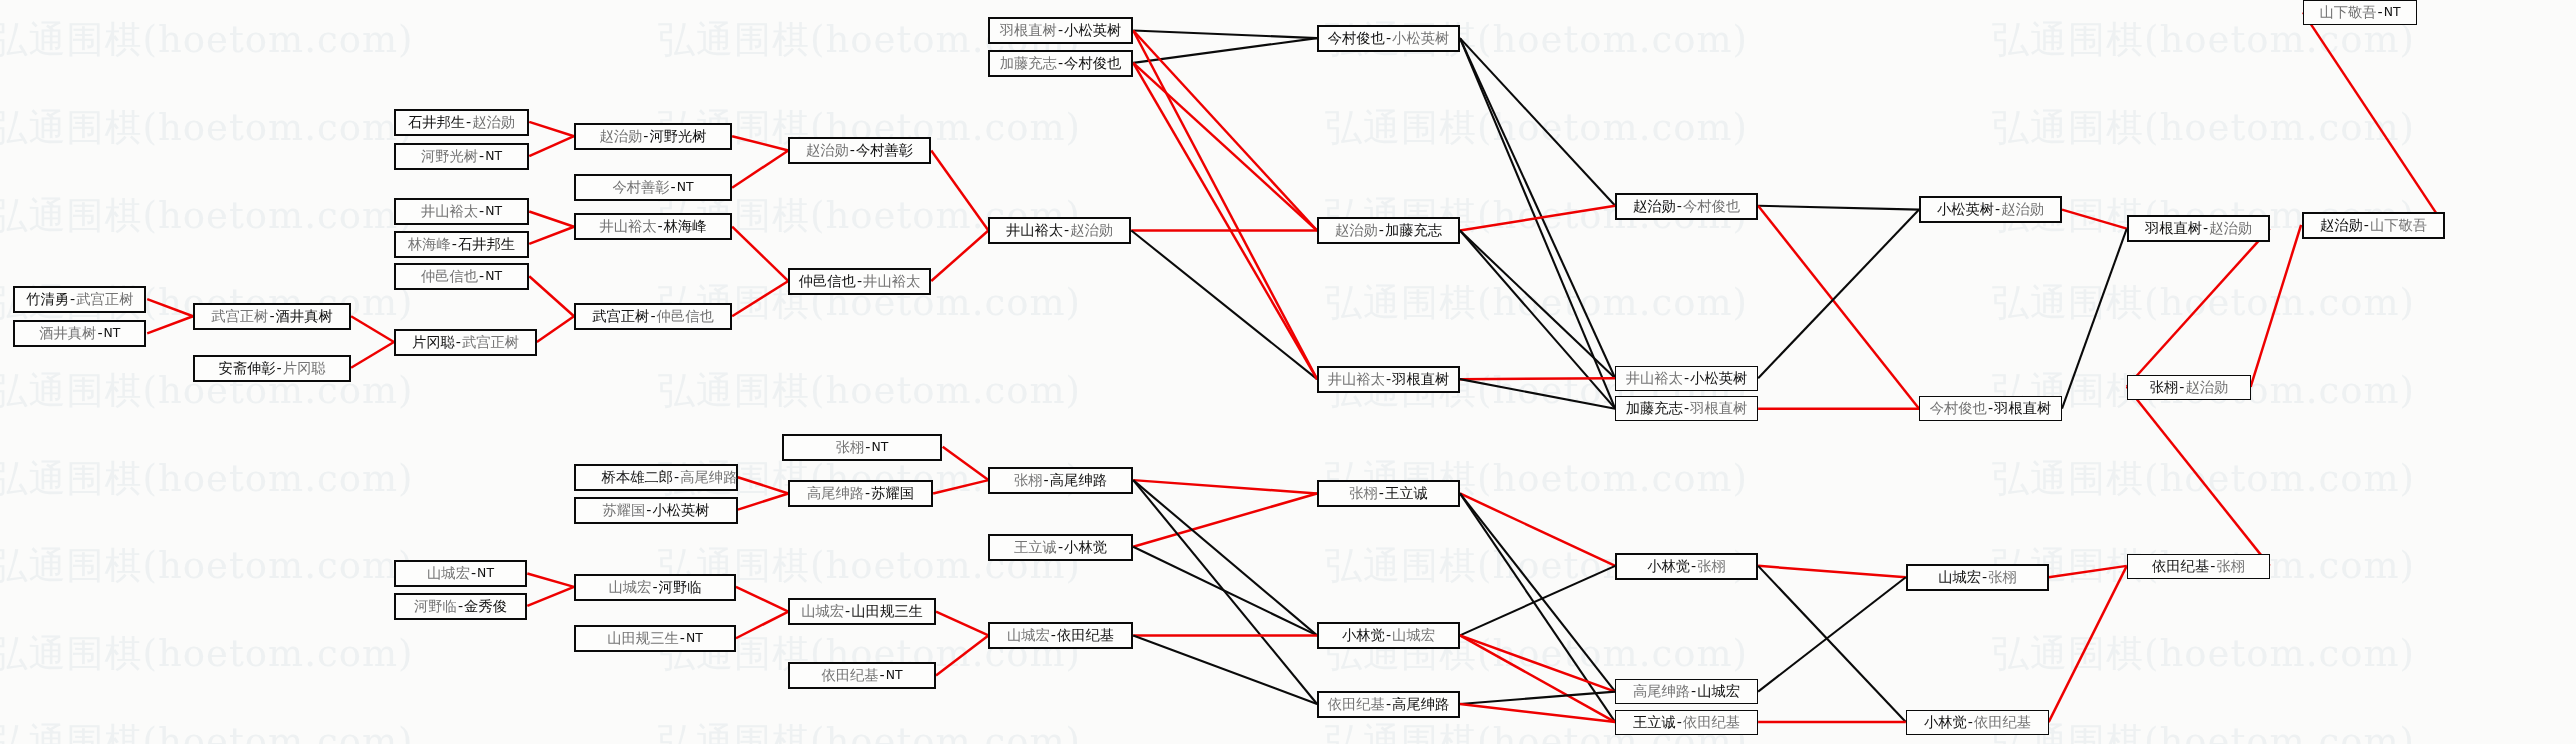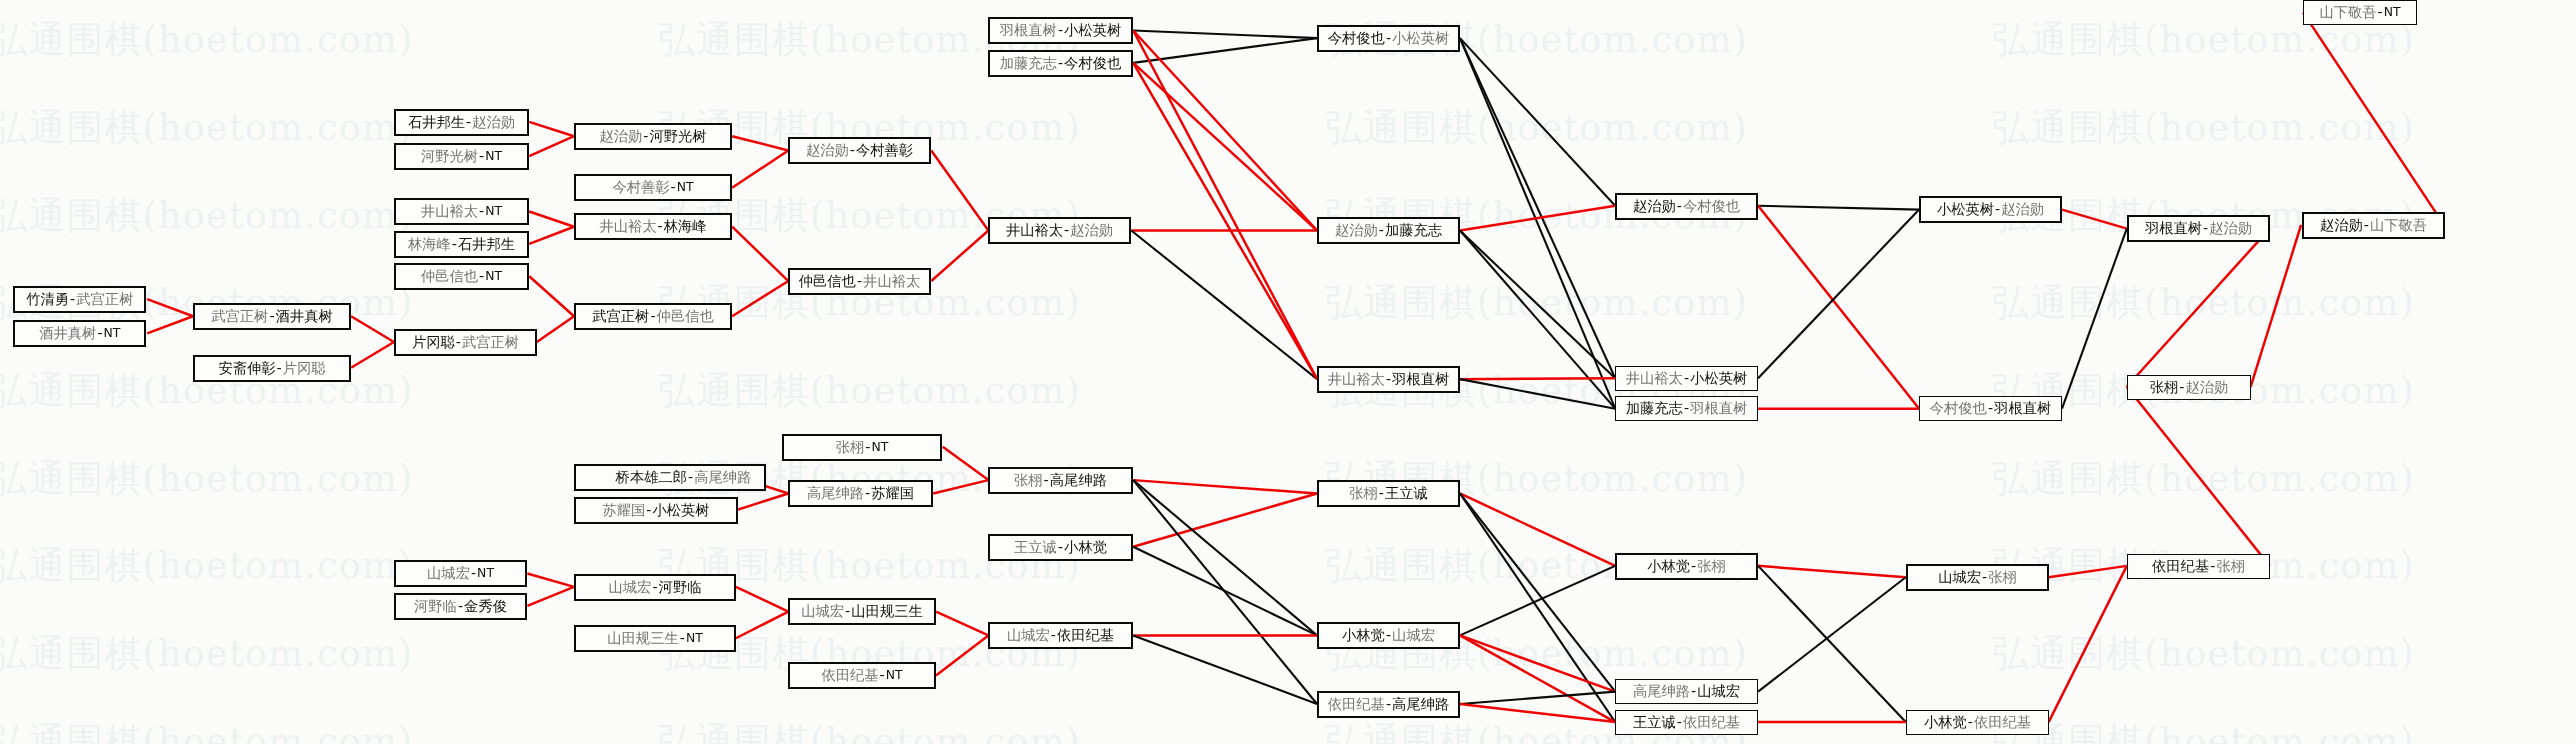--- a/index.html
+++ b/index.html
@@ -317,21 +317,21 @@
       <div class="node thin" style="left: 2127px; top: 375px; width: 124px; height: 25px;">
         <span class="p l">张栩</span>
         <span class="sep">-</span>
         <span class="p w">赵治勋</span>
       </div>
       <div class="node" style="left: 782px; top: 434px; width: 160px; height: 27px;">
         <span class="p w">张栩</span>
         <span class="sep">-</span>
         <span class="p l nt">NT</span>
       </div>
-      <div class="node" style="left: 574px; top: 464px; width: 192px; height: 27px; padding-left: 27px;">
+      <div class="node" style="left: 574px; top: 464px; width: 164px; height: 27px; padding-left: 27px;">
         <span class="p l">桥本雄二郎</span>
         <span class="sep">-</span>
         <span class="p w">高尾绅路</span>
       </div>
       <div class="node" style="left: 574px; top: 497px; width: 164px; height: 27px;">
         <span class="p w">苏耀国</span>
         <span class="sep">-</span>
         <span class="p l">小松英树</span>
       </div>
       <div class="node" style="left: 788px; top: 480px; width: 145px; height: 27px;">

